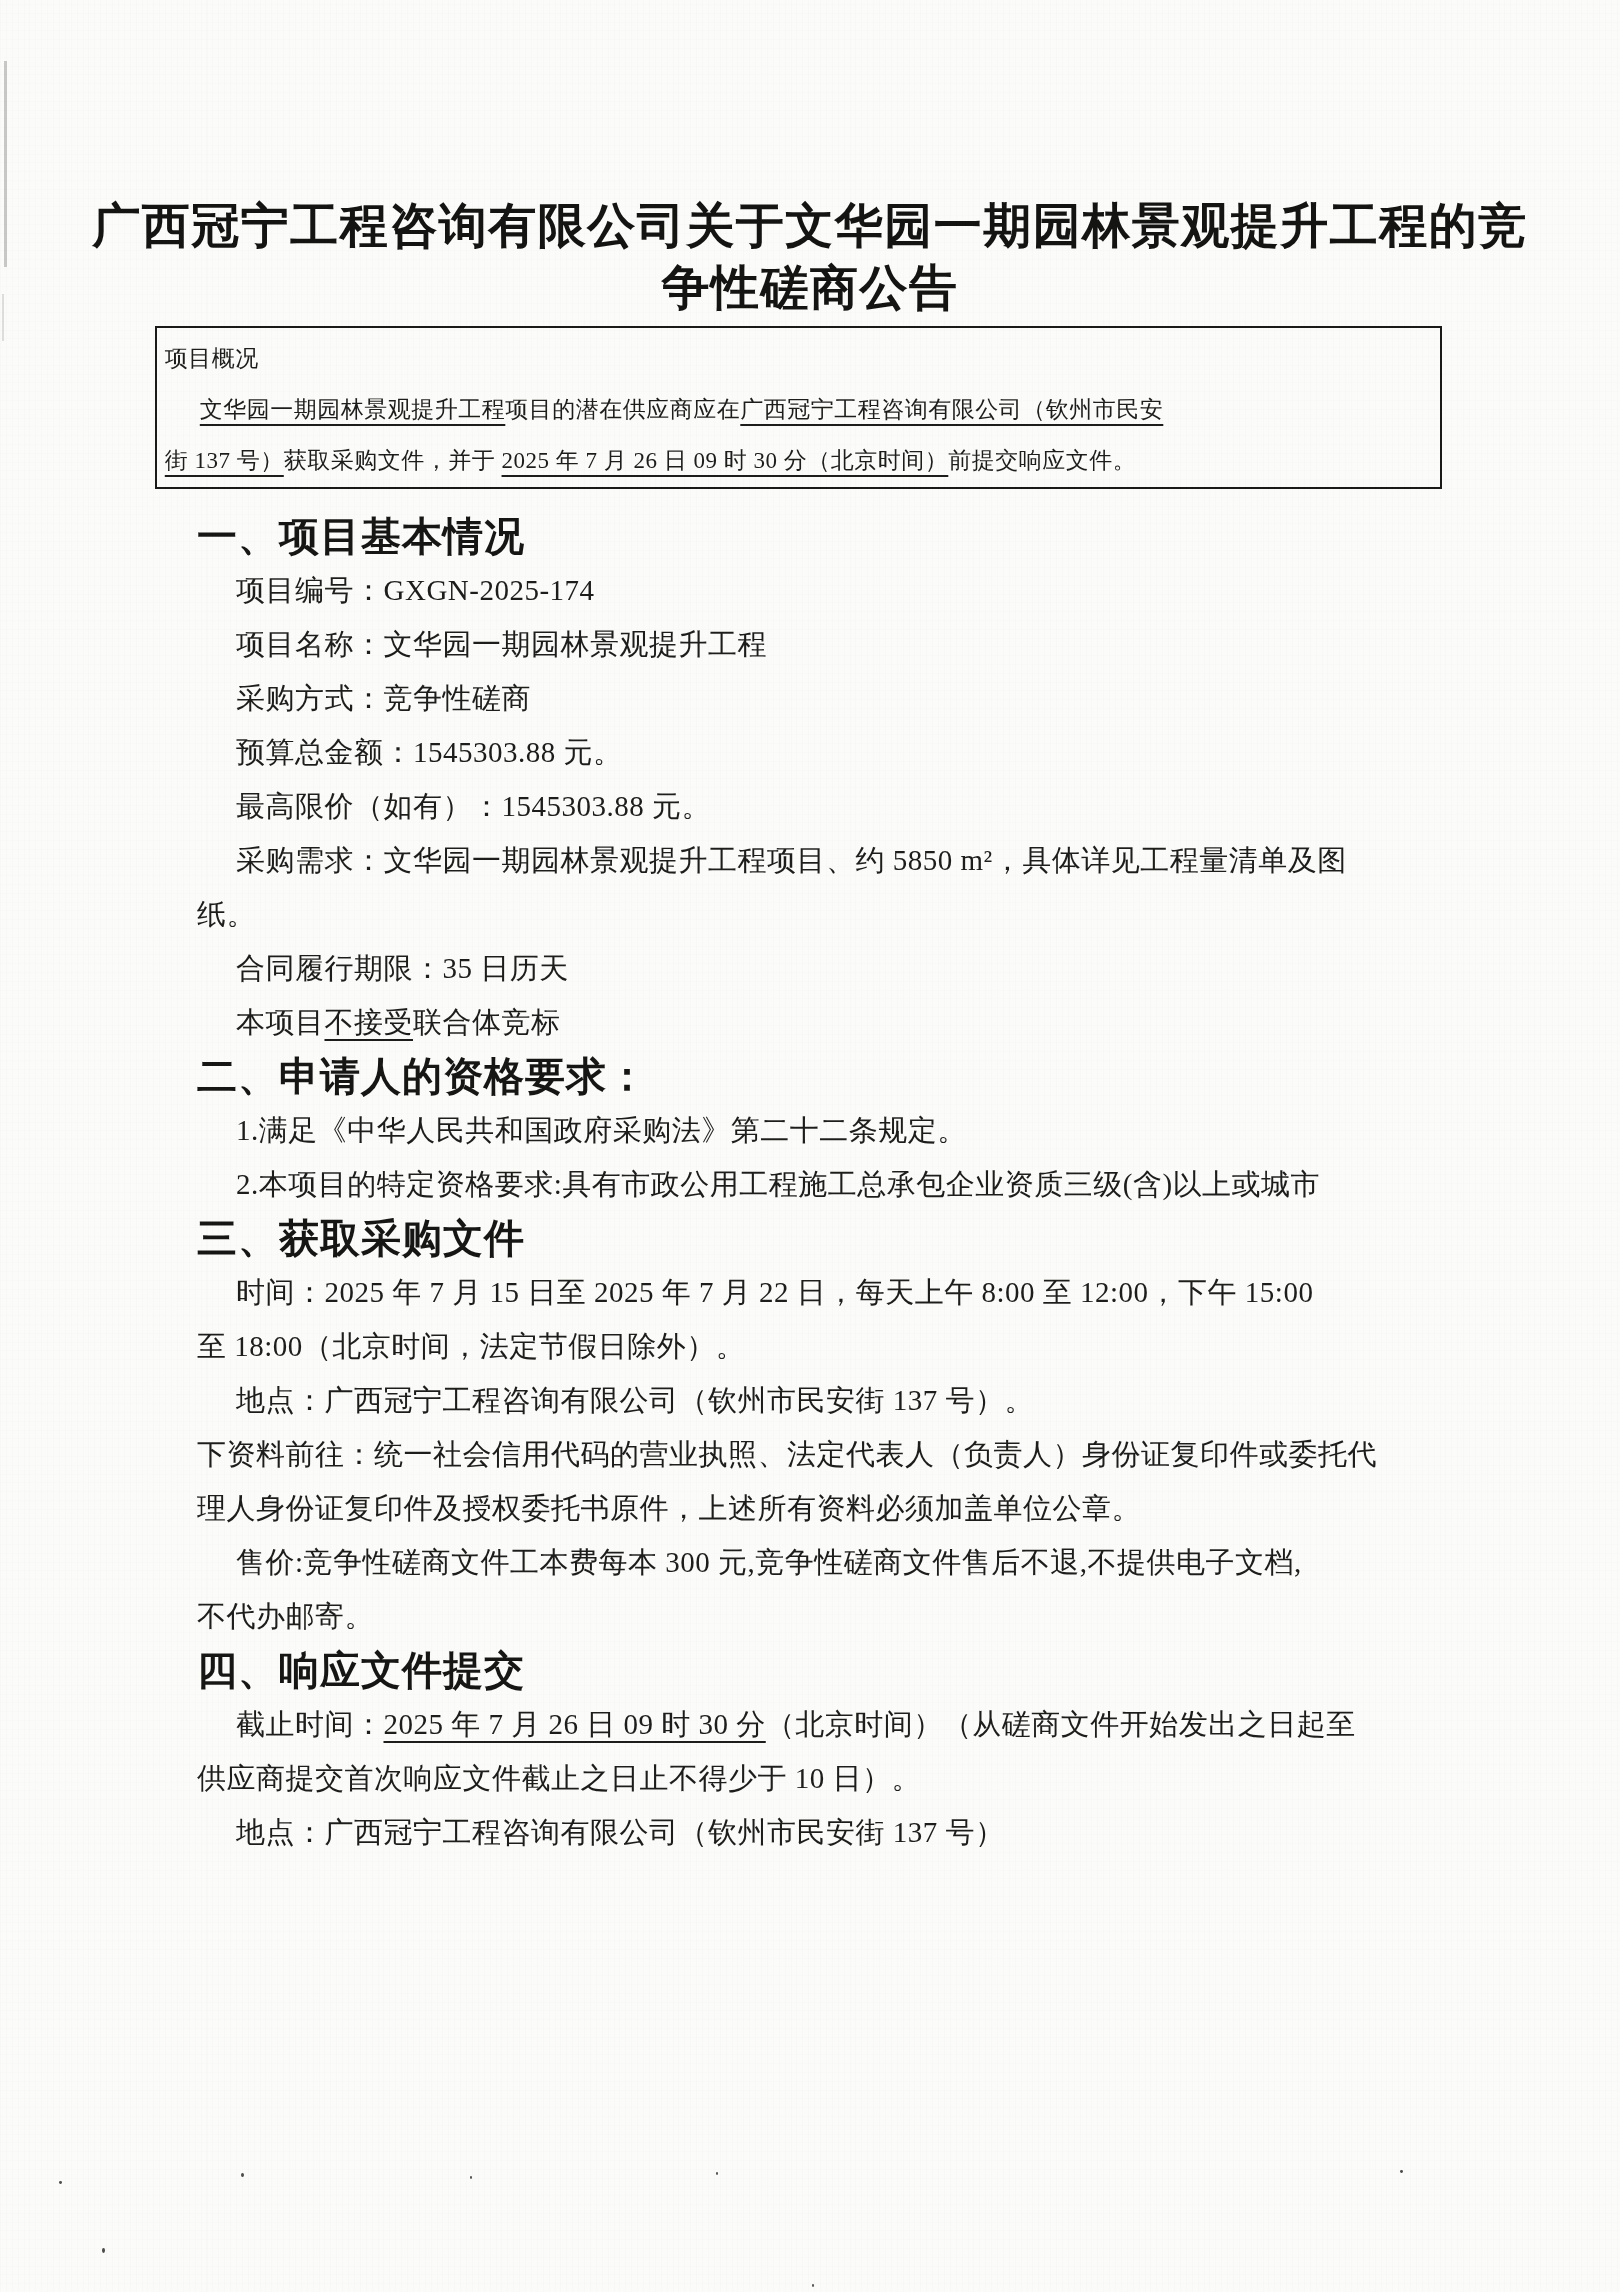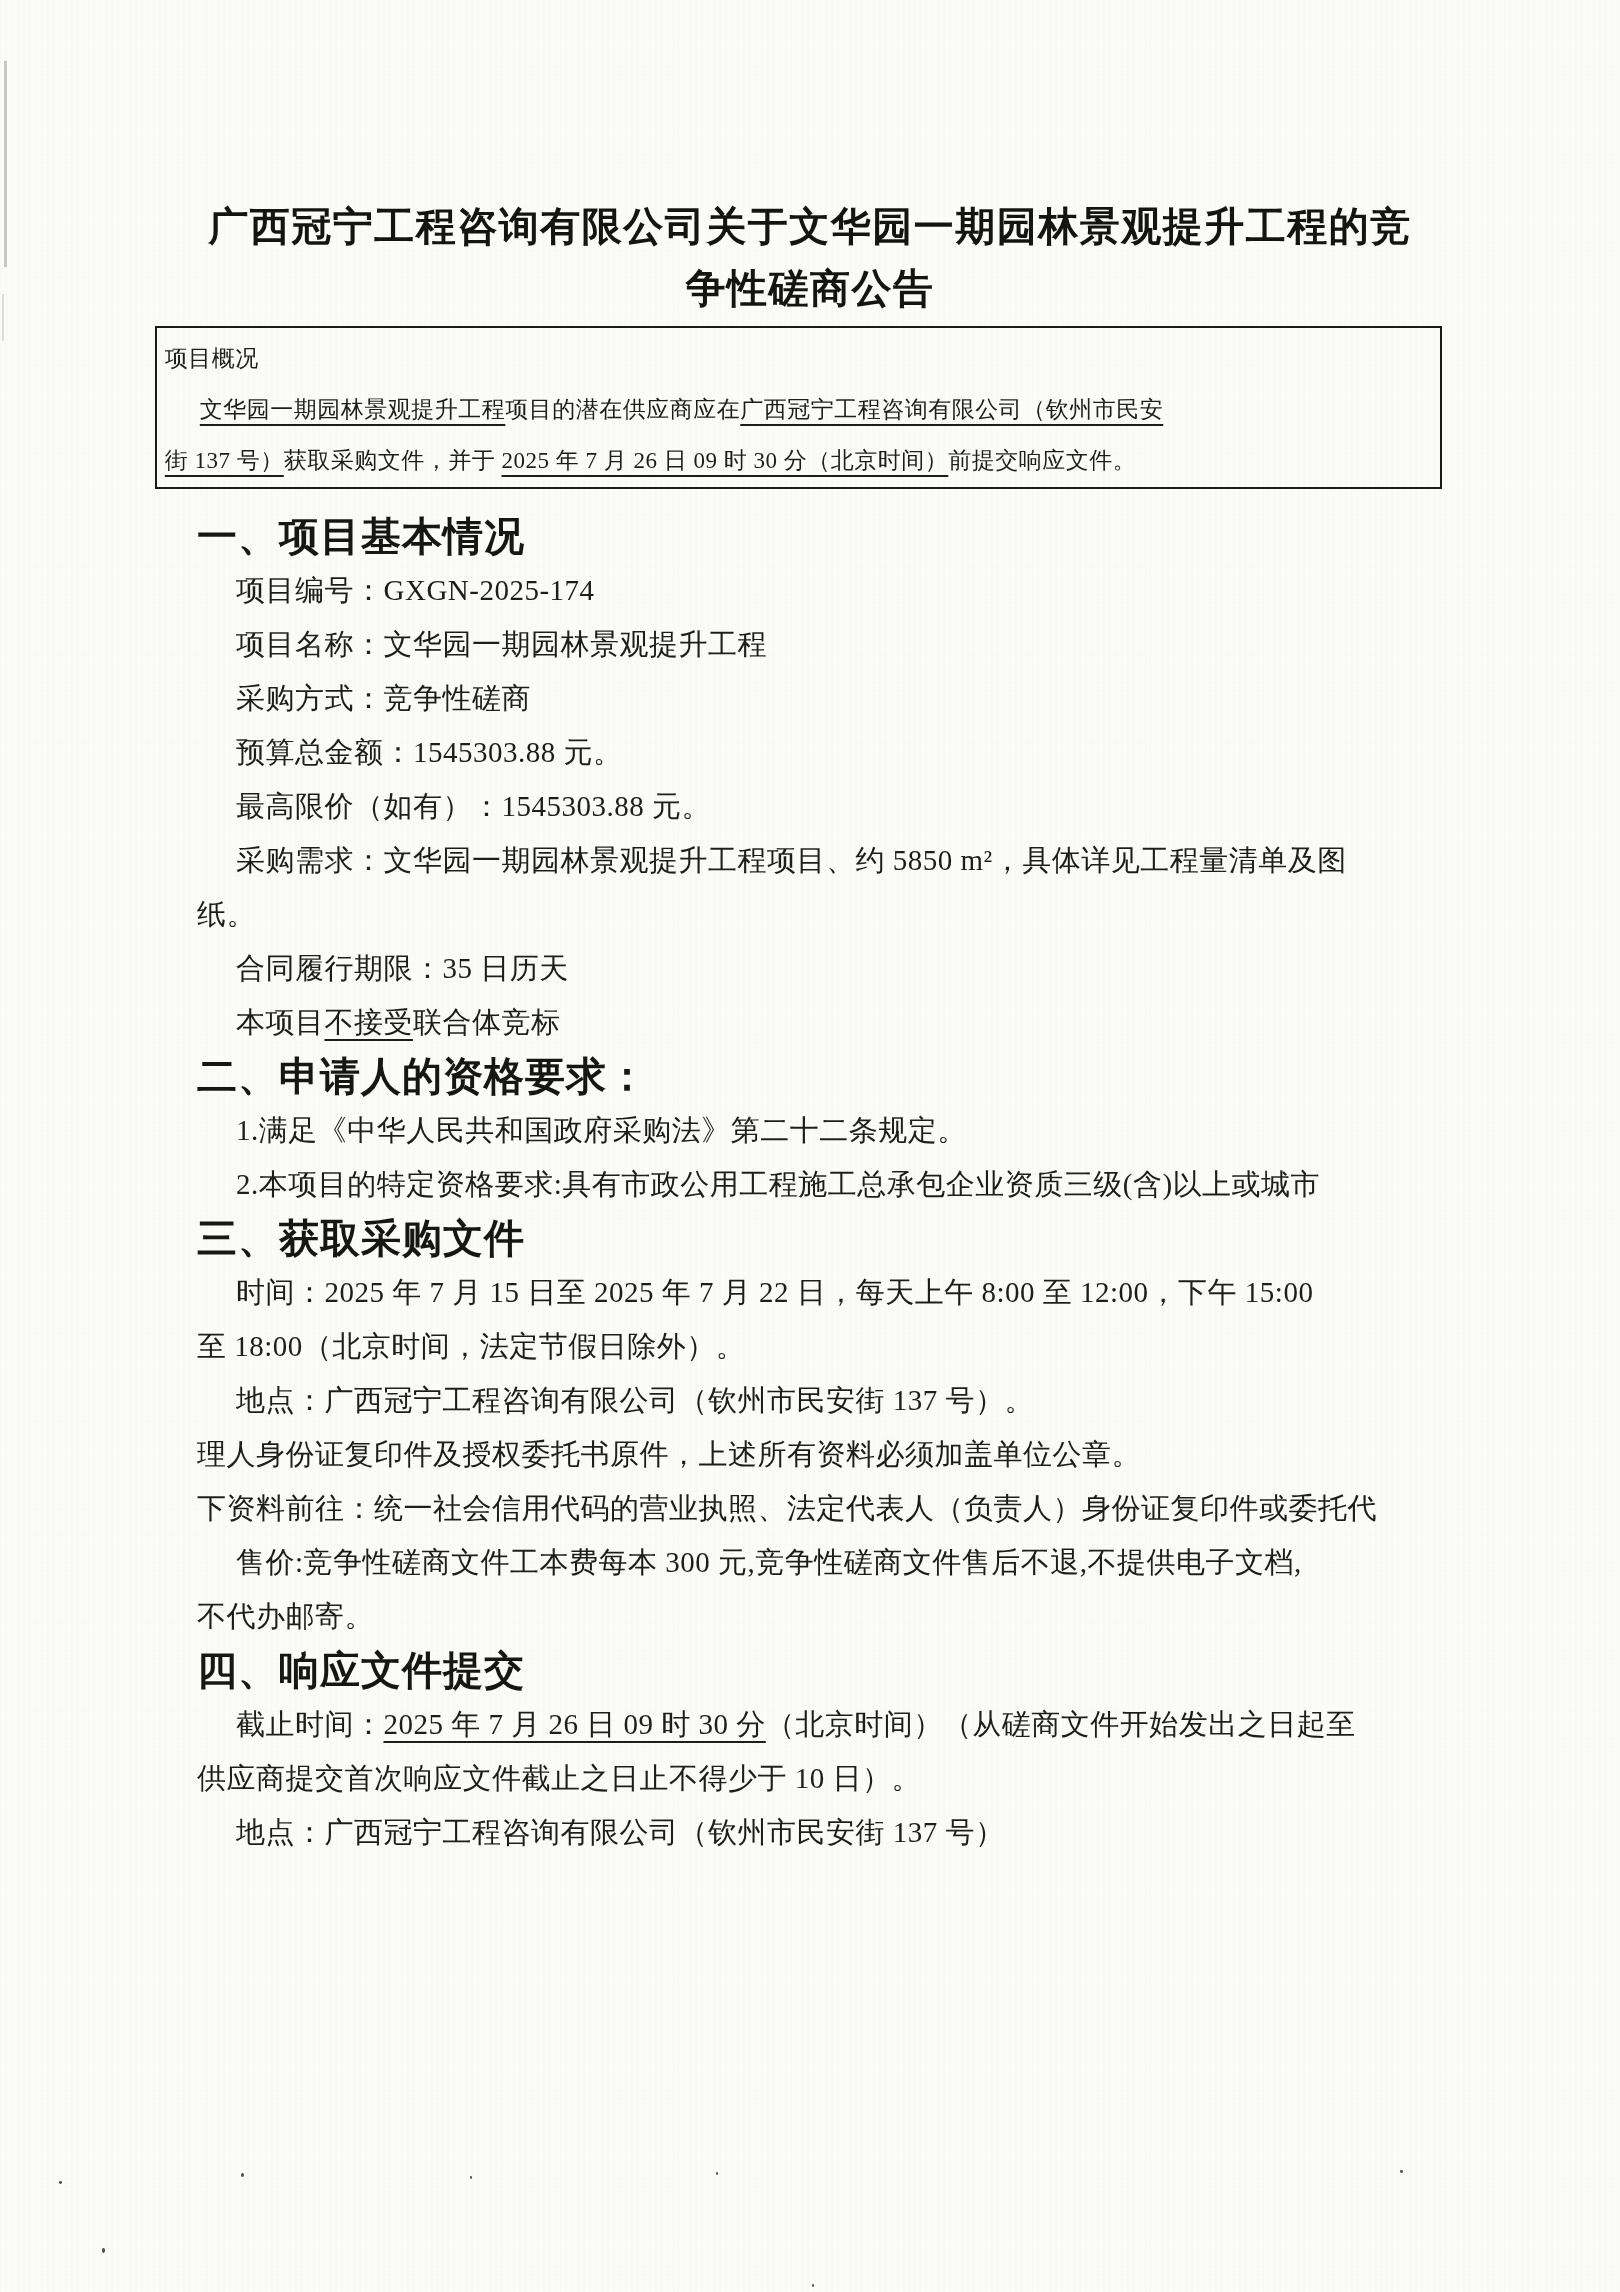--- a/index.html
+++ b/index.html
@@ -11,21 +11,21 @@
   
   .page::before{
     content:"";position:absolute;inset:0;pointer-events:none;
     background:
       repeating-linear-gradient(90deg, rgba(0,0,0,.012) 0 1px, rgba(0,0,0,0) 1px 5.9px),
       repeating-linear-gradient(0deg, rgba(0,0,0,.008) 0 1px, rgba(0,0,0,0) 1px 8.8px);
   }
   .title{
     position:absolute;top:195px;left:0;width:100%;margin:0;text-align:center;
     font-family:"Liberation Sans","DejaVu Sans",sans-serif;font-weight:700;
-    font-size:40px;line-height:62px;letter-spacing:1.5px;color:#141412;
+    font-size:48px;line-height:62px;letter-spacing:1.5px;color:#141412;
   }
   .title span{display:block;}
   .ovbox{
     position:absolute;left:155px;top:326px;width:1287px;box-sizing:border-box;
     border:2.9px solid #1a1a18;padding:4.9px 17.6px 1px 7.8px;
     font-size:23px;line-height:51px;letter-spacing:0.5px;
   }
   .docbody{
     position:absolute;left:197px;top:509px;width:1264px;
     font-size:29px;line-height:54px;letter-spacing:0.5px;
@@ -75,22 +75,22 @@
     <div class="ln ind"><span>本项目</span><span class="u">不接受</span><span>联合体竞标</span></div>
 
     <h2 class="h">二、申请人的资格要求：</h2>
     <div class="ln ind">1.满足《中华人民共和国政府采购法》第二十二条规定。</div>
     <div class="ln ind">2.本项目的特定资格要求:具有市政公用工程施工总承包企业资质三级(含)以上或城市</div>
 
     <h2 class="h">三、获取采购文件</h2>
     <div class="ln ind">时间：2025 年 7 月 15 日至 2025 年 7 月 22 日，每天上午 8:00 至 12:00，下午 15:00</div>
     <div class="ln">至 18:00（北京时间，法定节假日除外）。</div>
     <div class="ln ind">地点：广西冠宁工程咨询有限公司（钦州市民安街 137 号）。</div>
+    <div class="ln">下资料前往：统一社会信用代码的营业执照、法定代表人（负责人）身份证复印件或委托代</div>
     <div class="ln">理人身份证复印件及授权委托书原件，上述所有资料必须加盖单位公章。</div>
-    <div class="ln">下资料前往：统一社会信用代码的营业执照、法定代表人（负责人）身份证复印件或委托代</div>
     <div class="ln ind">售价:竞争性磋商文件工本费每本 300 元,竞争性磋商文件售后不退,不提供电子文档,</div>
     <div class="ln">不代办邮寄。</div>
 
     <h2 class="h">四、响应文件提交</h2>
     <div class="ln ind"><span>截止时间：</span><span class="u">2025 年 7 月 26 日 09 时 30 分</span><span>（北京时间）（从磋商文件开始发出之日起至</span></div>
     <div class="ln">供应商提交首次响应文件截止之日止不得少于 10 日）。</div>
     <div class="ln ind">地点：广西冠宁工程咨询有限公司（钦州市民安街 137 号）</div>
 
   </div>
 

